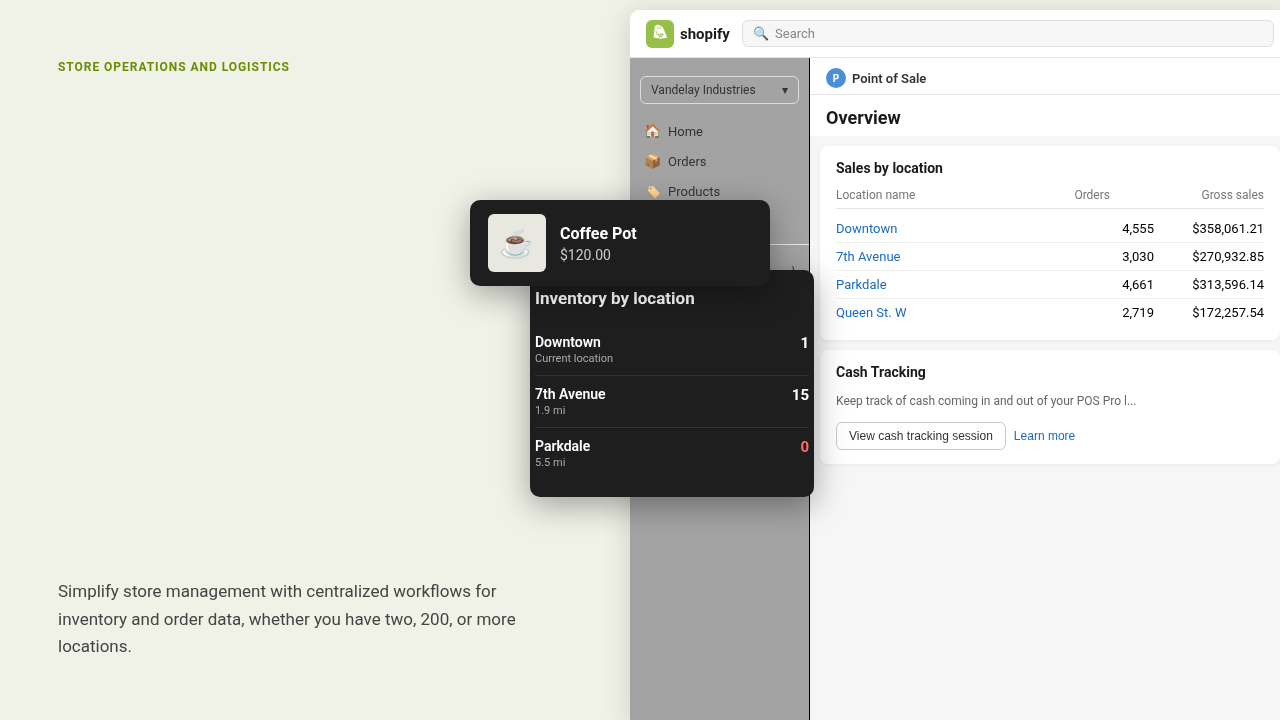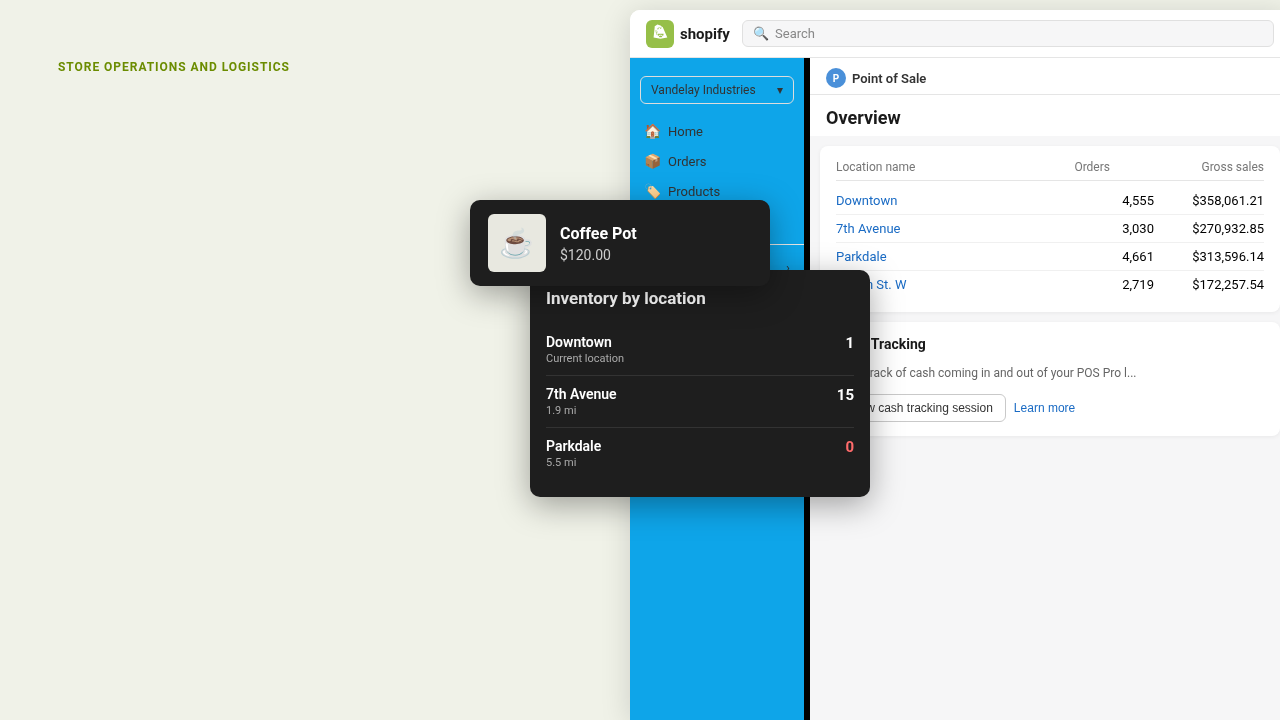--- a/index.html
+++ b/index.html
@@ -124,22 +124,22 @@
     .app-body {
       display: flex;
       flex: 1;
       overflow: hidden;
     }
 
     
     .sidebar {
       width: 180px;
       min-width: 180px;
-      background: #0ea5e9;
-      border-right: 6px solid #000000;
+      background: #a3a3a3;
+      border-right: 1px solid #000000;
       padding: 10px 0;
     }
 
     .store-selector {
       margin: 8px 10px 12px;
       border: 1px solid #ddd;
       border-radius: 6px;
       padding: 6px 10px;
       font-size: 12px;
       color: #333;
@@ -367,23 +367,23 @@
       color: #ccc;
     }
 
     
     .inventory-card {
       position: absolute;
       top: 270px;
       left: -100px;
       background: #1e1e1e;
       border-radius: 10px;
-      padding: 18px 16px;
+      padding: 18px 5px;
       z-index: 19;
-      width: 340px;
+      width: 284px;
       box-shadow: 0 8px 32px rgba(0,0,0,0.35);
     }
 
     .inventory-title {
       font-size: 17px;
       font-weight: 700;
       color: #fff;
       margin-bottom: 16px;
     }
 
@@ -425,20 +425,21 @@
     .shopify-bag {
       width: 22px;
       height: 22px;
     }
   </style>
 </head>
 <body>
 
 <div class="left-panel">
   <div class="store-ops-label">STORE OPERATIONS AND LOGISTICS</div>
+  <p class="subtext">Simplify store management with centralized workflows for inventory and order data, whether you have two, 200, or more locations.</p>
 </div>
 
 <div class="right-panel">
 
   <div class="app-window">
 
     <div class="top-bar">
       <div class="shopify-logo">
         <div class="shopify-logo-icon">
           <svg class="shopify-bag" viewBox="0 0 24 24" fill="white" xmlns="http://www.w3.org/2000/svg">
@@ -500,20 +501,21 @@
       <div class="main-content">
 
         <div class="pos-header">
           <div class="pos-icon">P</div>
           <span class="pos-label">Point of Sale</span>
         </div>
 
         <div class="overview-label">Overview</div>
 
         <div class="content-section">
+          <div class="section-title">Sales by location</div>
           <div class="table-header">
             <span>Location name</span>
             <span class="num-col">Orders</span>
             <span class="num-col">Gross sales</span>
           </div>
 
           <div class="table-row">
             <a class="location-link">Downtown</a>
             <span class="num-col">4,555</span>
             <span class="num-col">$358,061.21</span>

